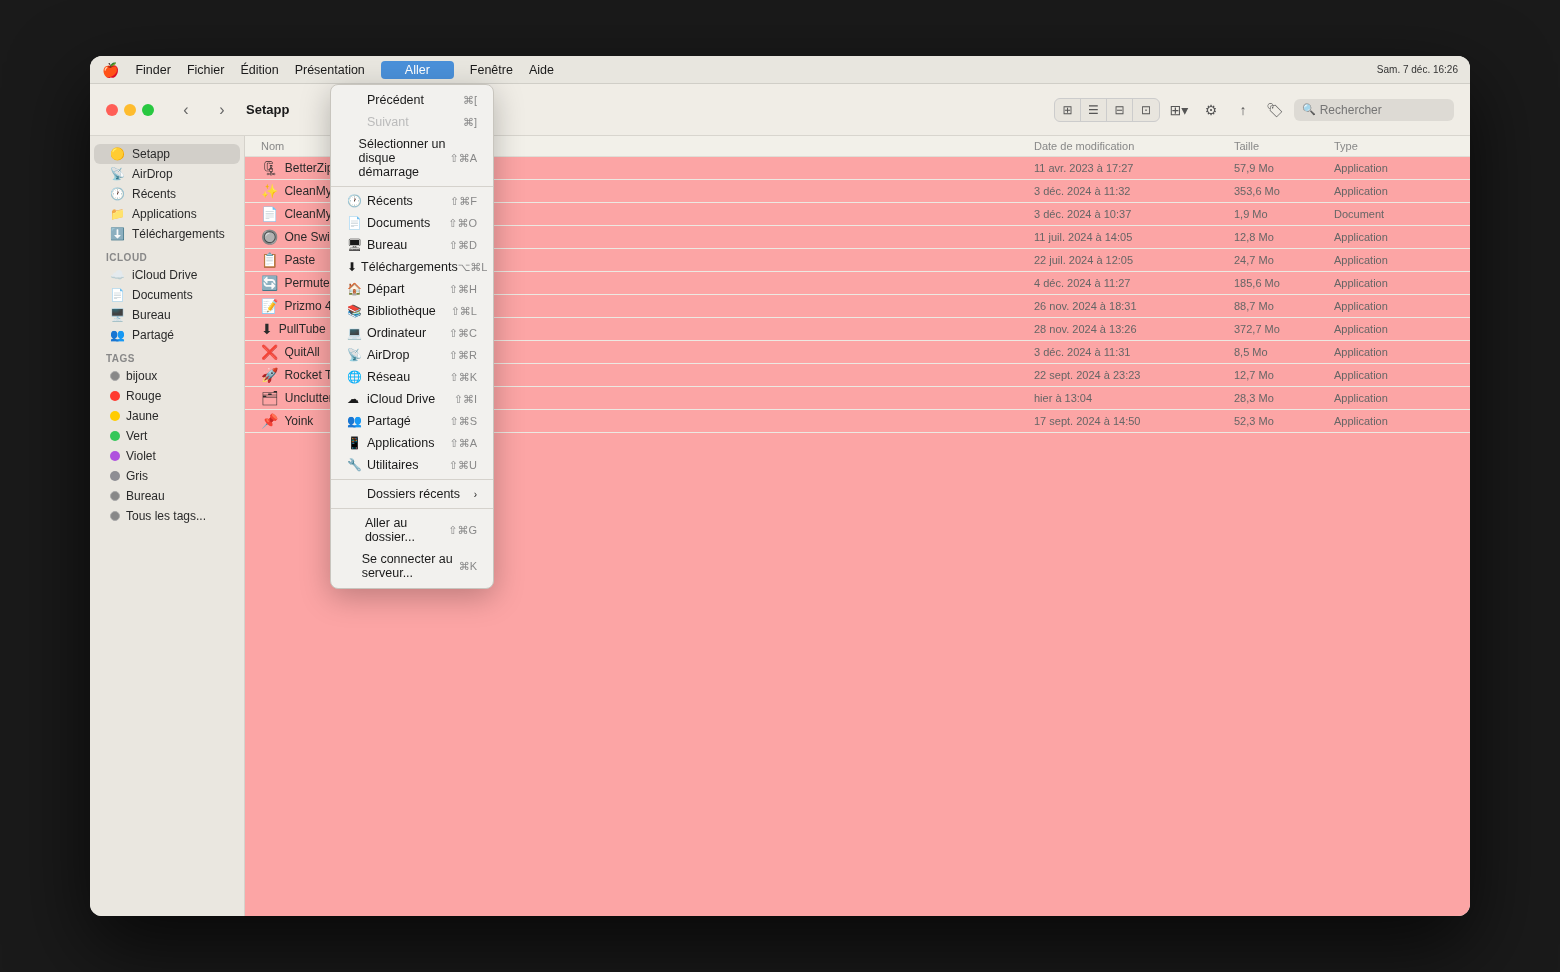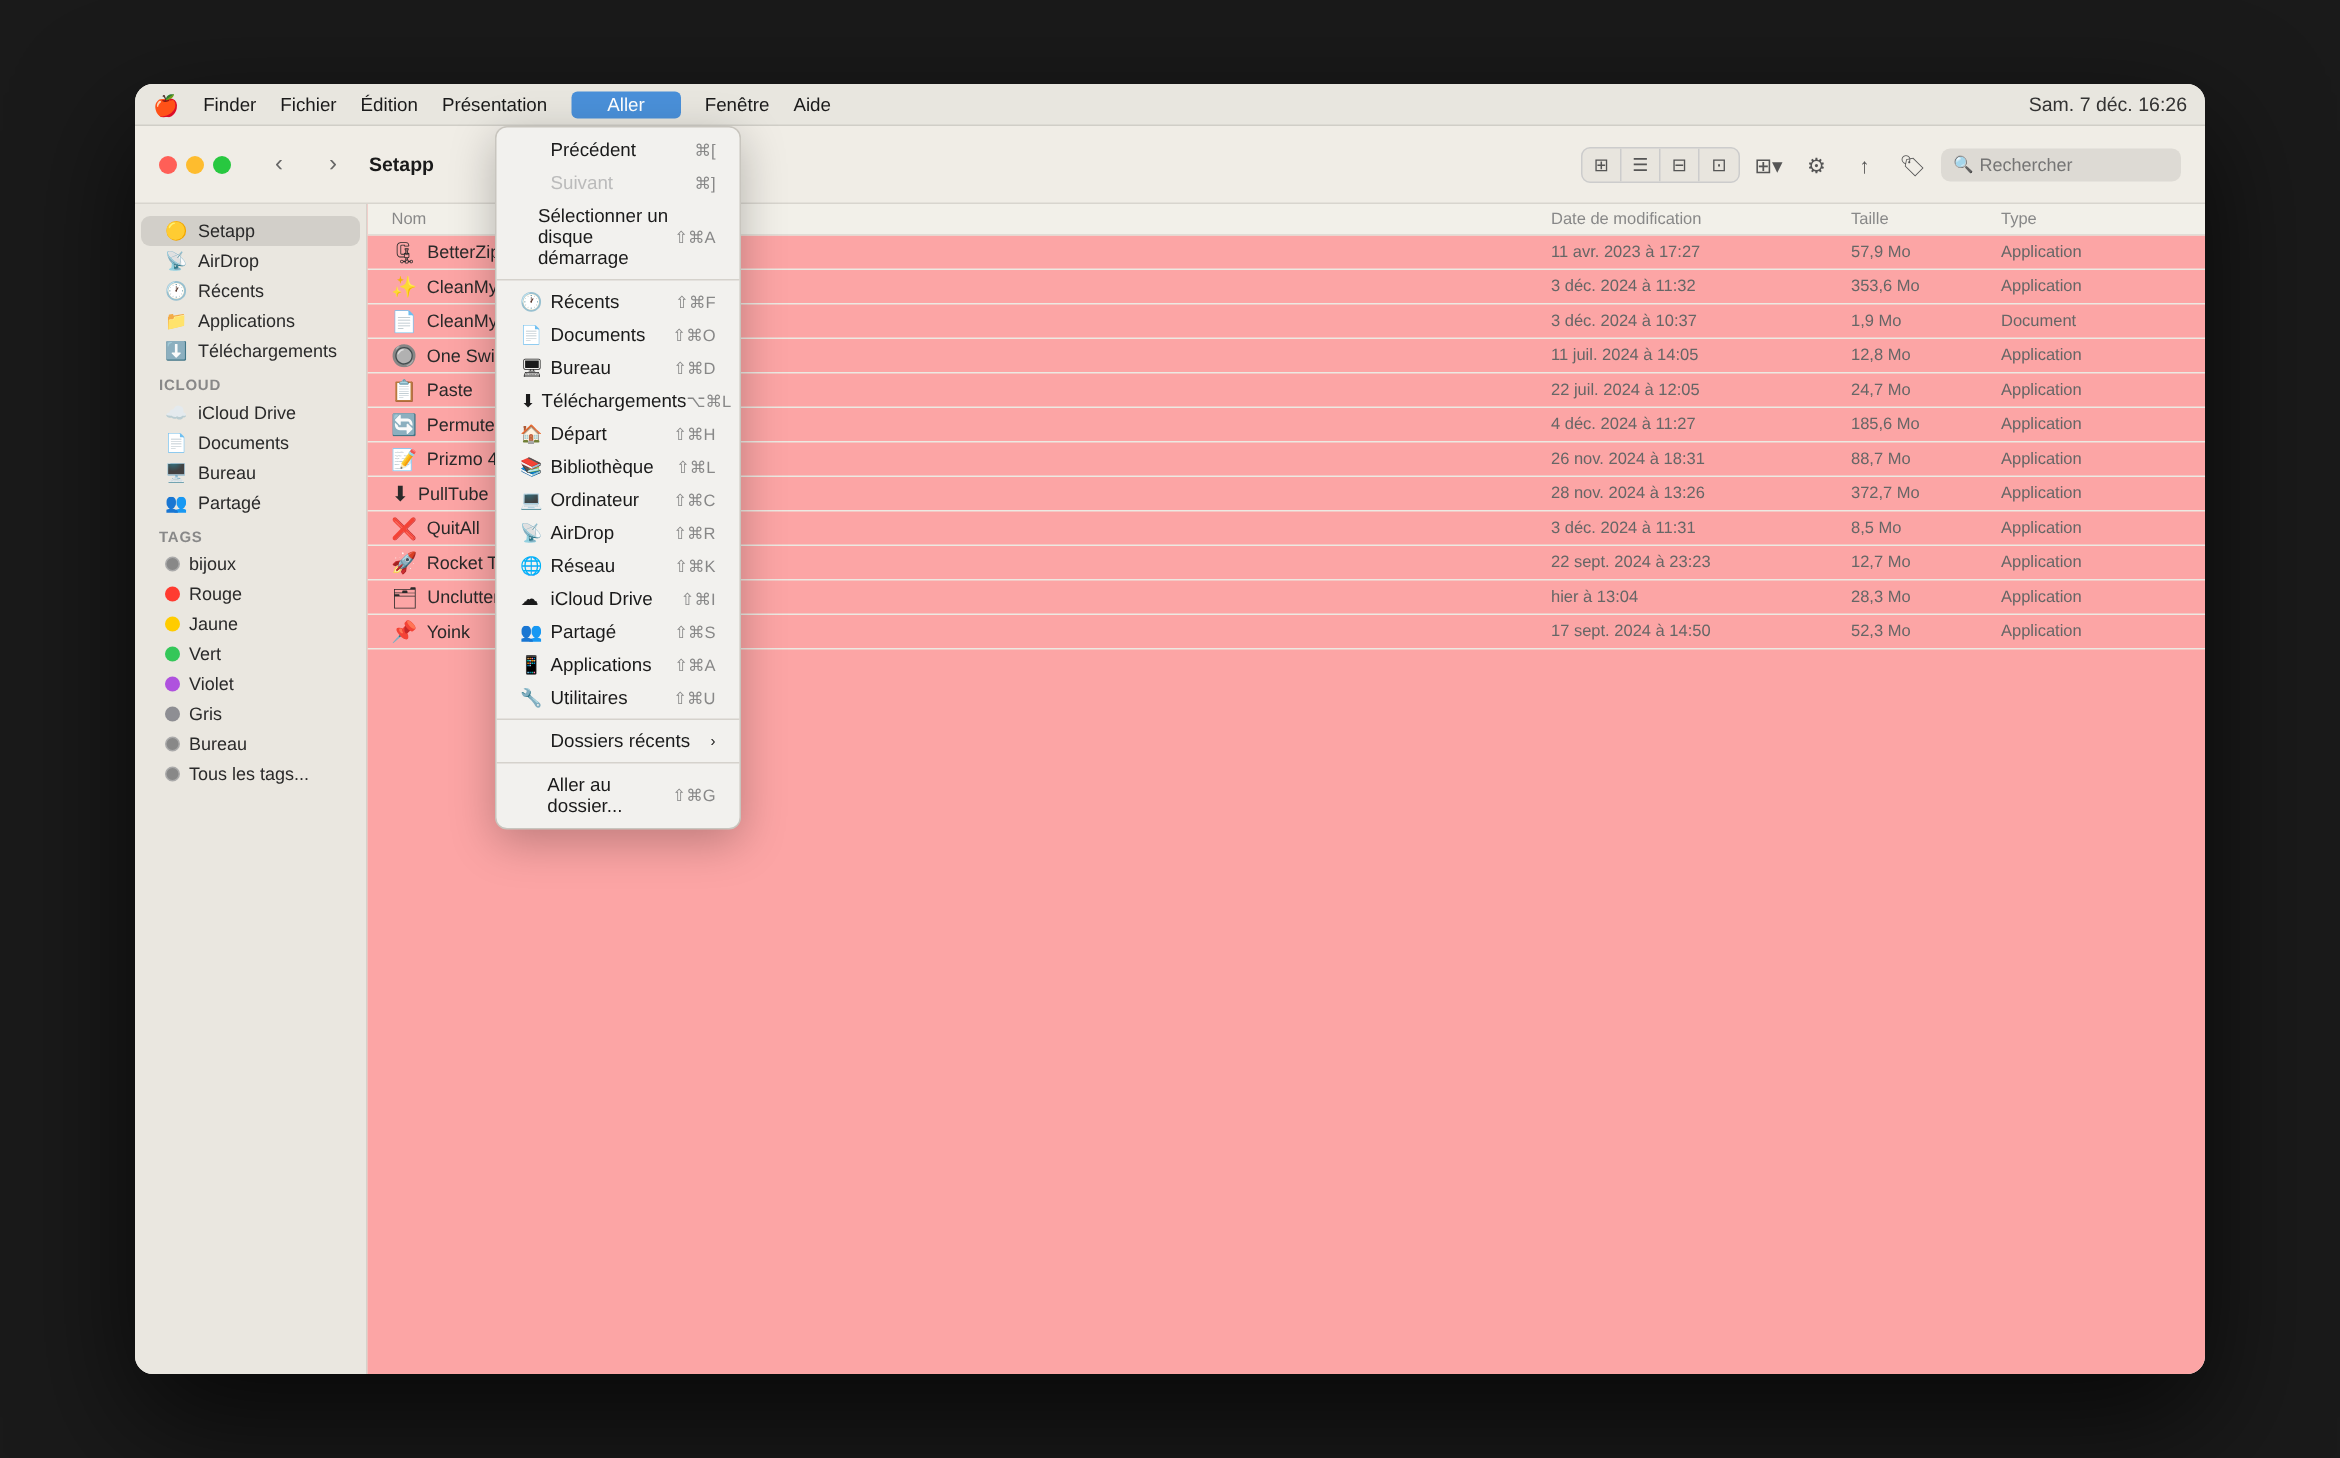--- a/index.html
+++ b/index.html
@@ -43,21 +43,21 @@
       gap: 16px;
     }
     .menubar-apple { font-size: 14px; }
     .menubar-item { font-size: 12.5px; color: #1a1a1a; cursor: default; }
     .menubar-item.active { background: #4a90d9; color: white; padding: 2px 24px; border-radius: 4px; }
     .menubar-right {
       margin-left: auto;
       display: flex;
       align-items: flex-end;
       gap: 8px;
-      font-size: 13px;
+      font-size: 10px;
       color: #333;
     }
 
     
     .toolbar {
       height: 52px;
       background: #f0ede6;
       border-bottom: 1px solid #d8d5ce;
       display: flex;
       align-items: center;
@@ -596,14 +596,20 @@
         <span style="flex:1"></span>
         <span class="menu-submenu-arrow">›</span>
       </div>
       <div class="menu-separator"></div>
       <div class="menu-item" style="display: flex; align-items: center;">
         <span class="menu-item-icon"></span>
         <span>Aller au dossier...</span>
         <span style="flex:1"></span>
         <span class="menu-shortcut">⇧⌘G</span>
       </div>
+      <div class="menu-item" style="display: flex; align-items: center;">
+        <span class="menu-item-icon"></span>
+        <span>Se connecter au serveur...</span>
+        <span style="flex:1"></span>
+        <span class="menu-shortcut">⌘K</span>
+      </div>
     </div>
 </div>
 
 </body></html>

